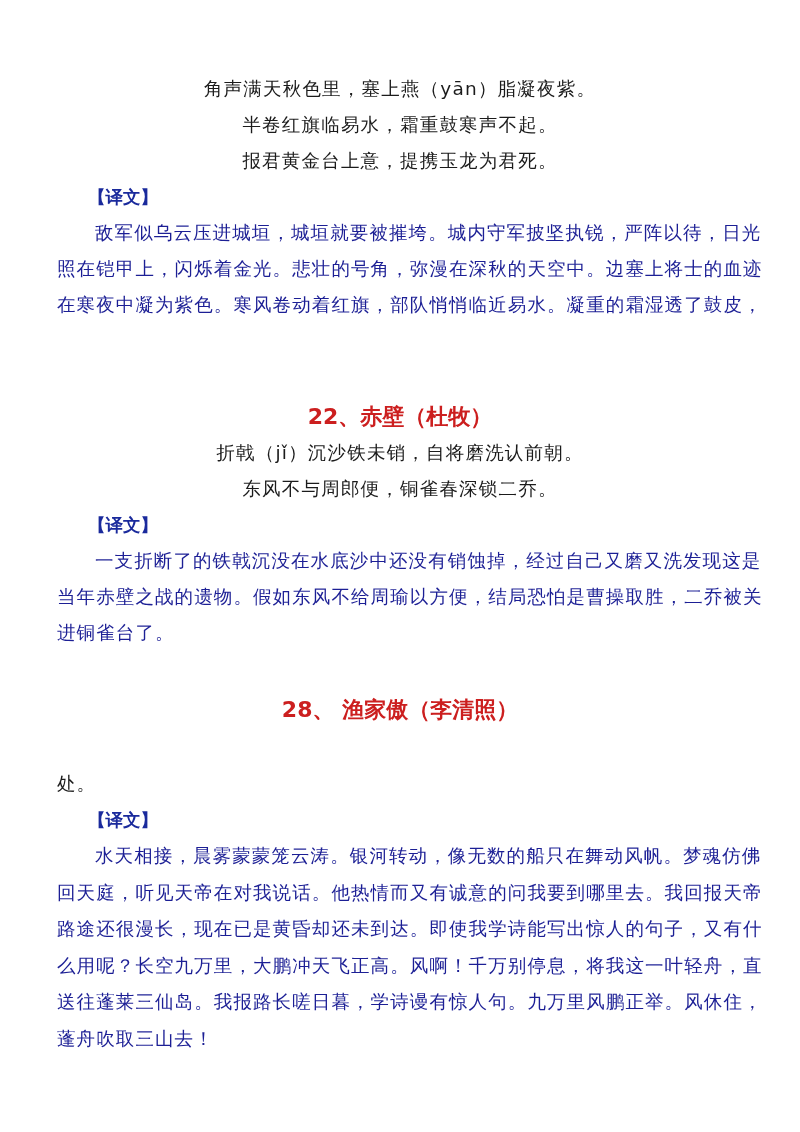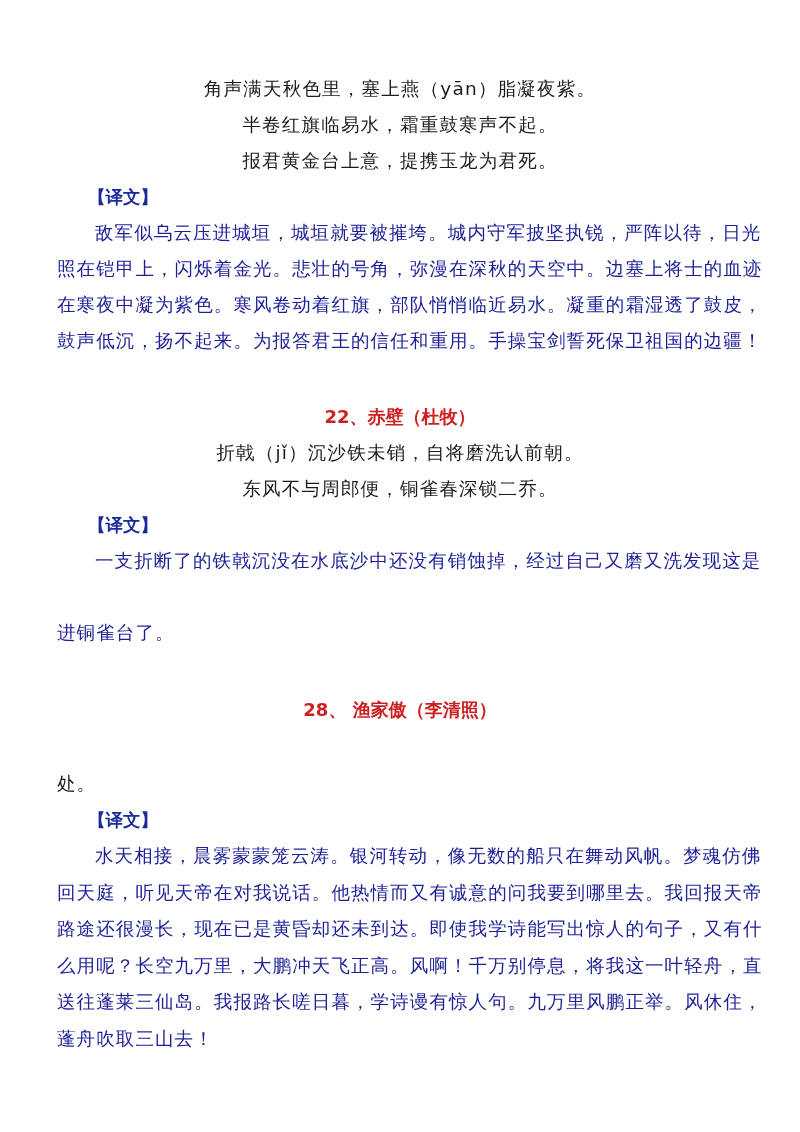--- a/index.html
+++ b/index.html
@@ -2,49 +2,49 @@
 <html><head>
 <meta charset="utf-8">
 <style>
   html, body { margin: 0; padding: 0; background: #ffffff; }
   body { width: 800px; height: 1132px; position: relative; overflow: hidden;
          font-family: "DejaVu Sans", "Liberation Sans", sans-serif; }
   .page { position: absolute; left: 0; top: 0; width: 800px; height: 1132px; }
   .line { position: absolute; font-size: 18.5px; line-height: 24px; white-space: nowrap; }
   .center { left: 0; width: 800px; text-align: center; }
   .poem { color: #1b1b1b; letter-spacing: 1.2px; }
-  .head { color: #cc1f1f; font-weight: bold; font-size: 18px; }
+  .head { color: #cc1f1f; font-weight: bold; font-size: 22px; }
   .label { color: #1a2a9c; font-weight: bold; left: 88px; font-size: 17.5px; }
   .trans { color: #1c1f95; left: 57px; width: 690px; letter-spacing: 1.1px; }
   .body-black { color: #1b1b1b; left: 57px; width: 690px; letter-spacing: 1.1px; }
   .ind { left: 95px; }
 </style>
 </head>
 <body>
 
 <div class="page">
 
   <div class="line center poem" style="top:77px">角声满天秋色里，塞上燕（yān）脂凝夜紫。</div>
   <div class="line center poem" style="top:113px">半卷红旗临易水，霜重鼓寒声不起。</div>
   <div class="line center poem" style="top:149px">报君黄金台上意，提携玉龙为君死。</div>
 
   <div class="line label" style="top:185px">【译文】</div>
 
   <div class="line trans ind" style="top:221px">敌军似乌云压进城垣，城垣就要被摧垮。城内守军披坚执锐，严阵以待，日光</div>
   <div class="line trans" style="top:257px">照在铠甲上，闪烁着金光。悲壮的号角，弥漫在深秋的天空中。边塞上将士的血迹</div>
   <div class="line trans" style="top:293px">在寒夜中凝为紫色。寒风卷动着红旗，部队悄悄临近易水。凝重的霜湿透了鼓皮，</div>
-  <div class="line trans" style="top:329px">鼓声低沉，扬不起来。为报答君王的信任和重用。手操宝剑誓死保卫祖国的边疆！</div>
 
   <div class="line center head" style="top:405px">22、赤壁（杜牧）</div>
   <div class="line center poem" style="top:441px">折戟（jǐ）沉沙铁未销，自将磨洗认前朝。</div>
   <div class="line center poem" style="top:477px">东风不与周郎便，铜雀春深锁二乔。</div>
 
   <div class="line label" style="top:513px">【译文】</div>
 
   <div class="line trans ind" style="top:549px">一支折断了的铁戟沉没在水底沙中还没有销蚀掉，经过自己又磨又洗发现这是</div>
+  <div class="line trans" style="top:585px">当年赤壁之战的遗物。假如东风不给周瑜以方便，结局恐怕是曹操取胜，二乔被关</div>
   <div class="line trans" style="top:621px">进铜雀台了。</div>
 
   <div class="line center head" style="top:698px">28、 渔家傲（李清照）</div>
   <div class="line body-black" style="top:772px">处。</div>
 
   <div class="line label" style="top:808px">【译文】</div>
 
   <div class="line trans ind" style="top:844px">水天相接，晨雾蒙蒙笼云涛。银河转动，像无数的船只在舞动风帆。梦魂仿佛</div>
   <div class="line trans" style="top:881px">回天庭，听见天帝在对我说话。他热情而又有诚意的问我要到哪里去。我回报天帝</div>
   <div class="line trans" style="top:917px">路途还很漫长，现在已是黄昏却还未到达。即使我学诗能写出惊人的句子，又有什</div>

